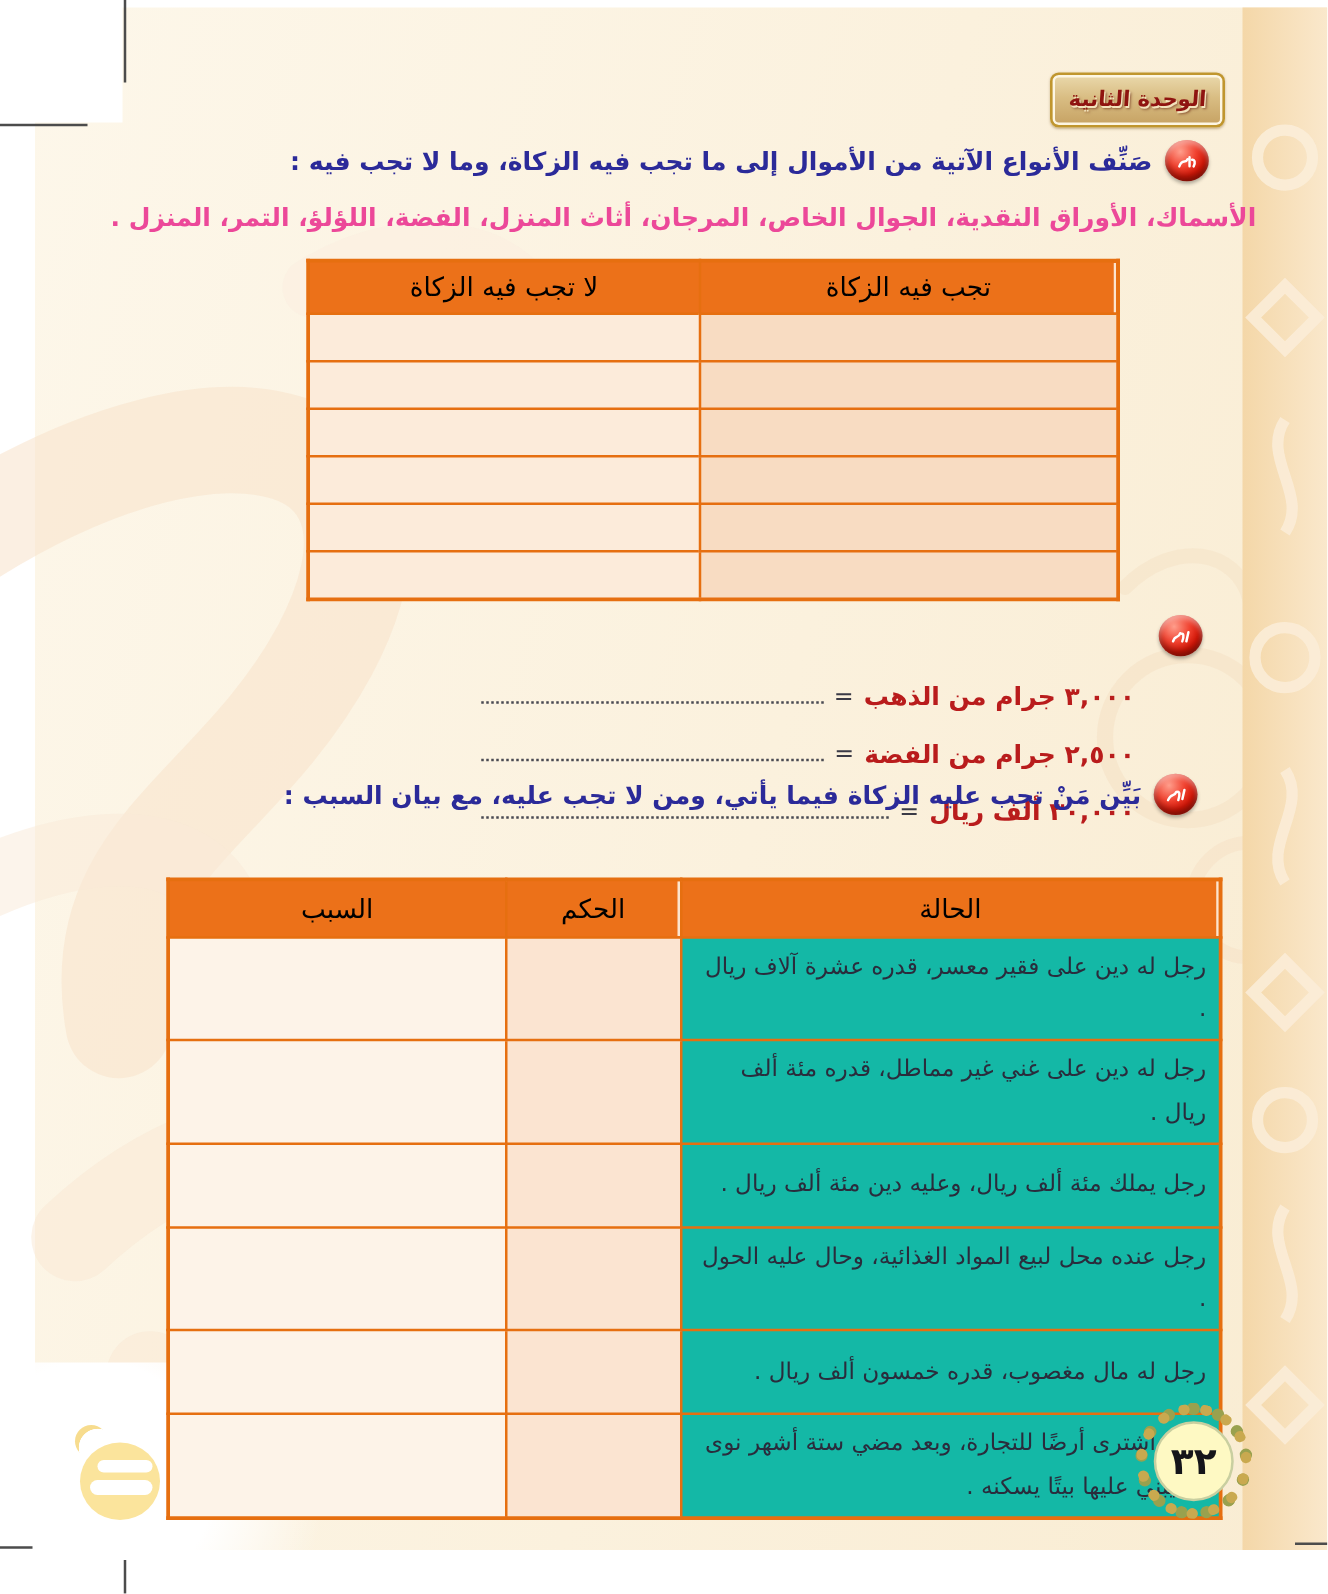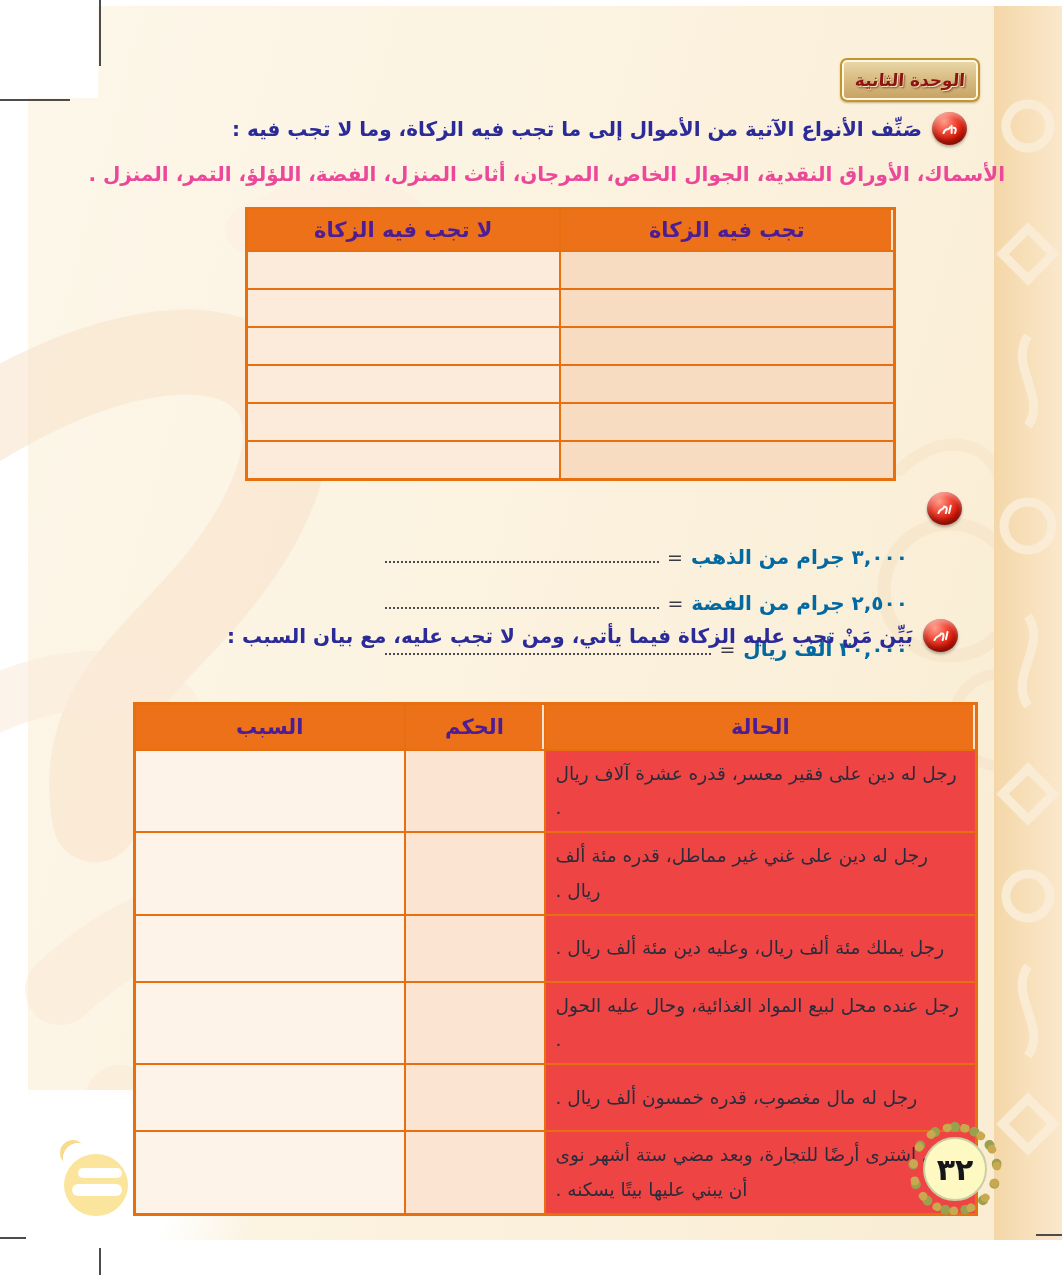--- a/index.html
+++ b/index.html
@@ -31,38 +31,38 @@
             font-size:20px;font-weight:600;white-space:nowrap;}
   .qball{width:35px;height:33px;border-radius:50%;flex:0 0 auto;
       background:radial-gradient(circle at 35% 28%,#FF9E8C 0%,#F04230 38%,#D31708 62%,#8F0E04 100%);
       box-shadow:inset 0 -4px 6px rgba(0,0,0,.35),inset 0 3px 4px rgba(255,255,255,.45),0 2px 3px rgba(0,0,0,.3);
       display:flex;align-items:center;justify-content:center;}
   .items-line{position:absolute;color:#ec4899;font-size:20px;font-weight:600;text-align:right;}
   
   table{border-collapse:collapse;table-layout:fixed;}
   th,td{border:2px solid #E66F10;}
   table{border:3px solid #E66F10;}
-  th{background:#EC7119;color:#4c1d95;font-size:21px;font-weight:700;padding:6px 4px;
+  th{background:#EC7119;color:#000000;font-size:21px;font-weight:400;padding:6px 4px;
      box-shadow:inset -2px 0 0 rgba(255,248,238,.85);}
   th:last-child{box-shadow:none;}
   .t1{position:absolute;left:245px;top:207px;width:648px;}
   .t1 th{height:28px;}
   .t1 td{height:34px;}
   .t1 td.c1{background:#F8DCC2;}
   .t1 td.c2{background:#FCEBDA;}
   .t2{position:absolute;left:133px;top:702px;width:842px;}
   .t2 th{height:32px;}
   .t2 td{height:53px;padding:6px 10px;}
-  .t2 td.case{background:#ef4444;color:#2A2C3C;font-size:18.5px;text-align:left;line-height:1.85;}
+  .t2 td.case{background:#14b8a6;color:#2A2C3C;font-size:18.5px;text-align:right;line-height:1.85;}
   .t2 td.rule{background:#FBE4D1;}
   .t2 td.why{background:#FDF3E8;}
   
   .q2-rows{position:absolute;left:385px;top:540px;width:523px;}
   .q2-row{display:flex;align-items:flex-end;height:30px;margin-bottom:16px;}
-  .q2-label{color:#0369a1;font-size:20px;font-weight:600;white-space:nowrap;line-height:1.3;}
+  .q2-label{color:#b91c1c;font-size:20px;font-weight:600;white-space:nowrap;line-height:1.3;}
   .q2-eq{color:#3A3A46;font-size:19px;margin:0 8px;line-height:1.3;}
   .q2-dots{flex:1 1 auto;border-bottom:2.5px dotted #4A4A52;margin-bottom:7px;}
   
   .medallion{position:absolute;left:908px;top:1122px;width:94px;height:94px;}
   .med-ring{position:absolute;inset:0;border-radius:50%;border:10px dotted #99A14E;}
   .med-ring2{position:absolute;inset:1px;border-radius:50%;border:9px dotted #C9A94F;transform:rotate(14deg);}
   .med-inner{position:absolute;inset:15px;background:#fef9c3;border-radius:50%;border:2px solid #C9CFA0;
              display:flex;align-items:center;justify-content:center;font-size:30px;font-weight:700;color:#15151a;}
   
   .mini-logo{position:absolute;left:52px;top:1140px;width:90px;height:82px;}

